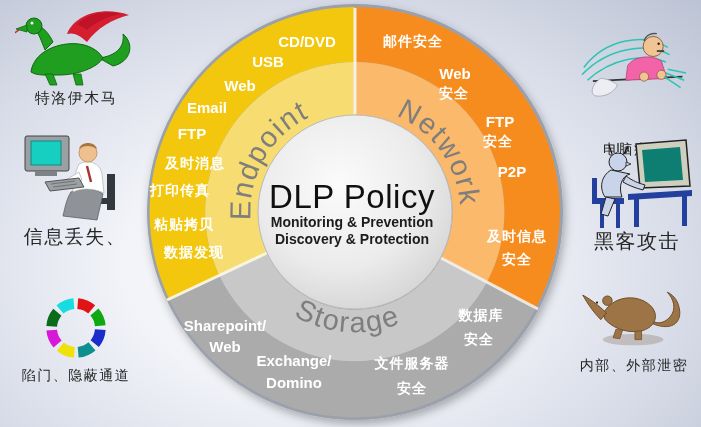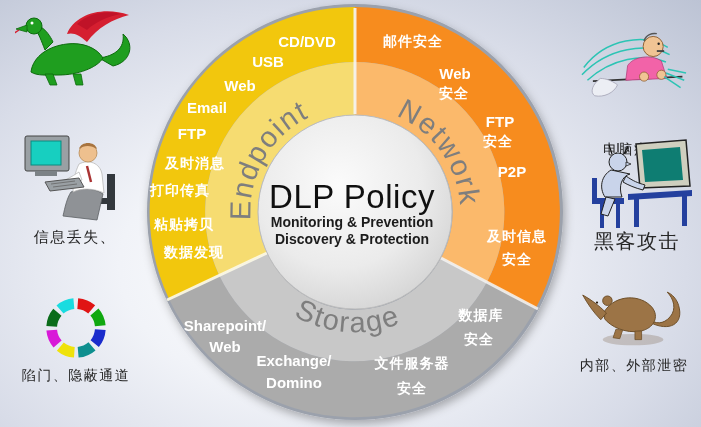--- a/index.html
+++ b/index.html
@@ -112,39 +112,40 @@
       <path d="M84 56 C100 54 110 46 108 32 C120 42 116 60 98 64 Z" fill="#1f9e1f" stroke="#0d6b0d" stroke-width="1"></path>
       <path d="M16 70 C18 54 34 44 52 42 C68 40 82 46 88 56 C82 66 62 73 44 73 C32 73 22 74 16 70 Z" fill="#1f9e1f" stroke="#0d6b0d" stroke-width="1"></path>
       <path d="M30 48 C26 38 24 32 20 27 L14 23 C22 20 32 27 38 40 Z" fill="#1f9e1f" stroke="#0d6b0d" stroke-width="1"></path>
       <circle cx="19" cy="24" r="8" fill="#1f9e1f" stroke="#0d6b0d" stroke-width="1"></circle>
       <path d="M12 23 L1 27 L12 30 Z" fill="#1f9e1f" stroke="#0d6b0d" stroke-width="0.8"></path>
       <path d="M4 28 L-2 32" stroke="#d51f30" stroke-width="1.5"></path>
       <circle cx="17" cy="21" r="1.5" fill="#ffffff"></circle>
       <path d="M30 72 l5 11 l7 0 l-4 -11 Z" fill="#1f9e1f" stroke="#0d6b0d" stroke-width="0.8"></path>
       <path d="M58 72 l3 11 l7 0 l-2 -11 Z" fill="#1f9e1f" stroke="#0d6b0d" stroke-width="0.8"></path>
     </svg>
+    <div class="card-label" style="font-size:15px;">特洛伊木马</div>
   </div>
 
   <div class="card" style="left:10px;top:130px;width:130px;">
     <svg width="104" height="97" viewBox="0 0 104 97">
       <rect x="84" y="44" width="8" height="36" fill="#33383d"></rect>
       <rect x="60" y="68" width="30" height="6" fill="#33383d"></rect>
       <path d="M48 62 C60 57 74 59 80 64 L74 90 L40 86 C42 77 44 68 48 62 Z" fill="#8f9296" stroke="#5c5f63" stroke-width="0.8"></path>
       <path d="M56 34 C66 29 77 33 79 44 L81 63 C70 58 58 58 50 62 C50 52 52 42 56 34 Z" fill="#ffffff" stroke="#b9b9b9" stroke-width="0.8"></path>
       <path d="M64 36 L68 52" stroke="#a33" stroke-width="2.4"></path>
       <circle cx="65" cy="23" r="9" fill="#eec08e" stroke="#b98c55" stroke-width="0.8"></circle>
       <path d="M56 19 C58 11 72 11 74 19 C68 15 61 15 56 19 Z" fill="#a8743f"></path>
       <path d="M56 42 C48 47 42 51 34 53 L37 60 C46 57 54 53 59 50 Z" fill="#ffffff" stroke="#b9b9b9" stroke-width="0.8"></path>
       <rect x="2" y="6" width="44" height="35" rx="2" fill="#9aa0a4" stroke="#444" stroke-width="1"></rect>
       <rect x="8" y="11" width="30" height="24" fill="#17cfc0" stroke="#0a8a80" stroke-width="1"></rect>
       <rect x="12" y="41" width="22" height="5" fill="#7c8286"></rect>
       <path d="M22 52 L56 48 L61 57 L27 61 Z" fill="#9aa0a4" stroke="#555" stroke-width="1"></path>
       <path d="M28 54 L52 51 M30 57 L54 54" stroke="#666" stroke-width="0.8"></path>
     </svg>
-    <div class="card-label" style="font-size:15px;">
+    <div class="card-label" style="font-size:19px;">
       <div>信息丢失、</div>
     </div>
   </div>
 
   <div class="card" style="left:14px;top:288px;width:124px;">
     <svg width="80" height="78" viewBox="0 0 80 80">
       <g fill="none" stroke-width="11" stroke-linecap="butt">
         <path d="M41.8 16 A25 25 0 0 1 56.1 21.9" stroke="#e01414"></path>
         <path d="M58.9 24.6 A25 25 0 0 1 64.9 38.8" stroke="#10a810"></path>
         <path d="M64.9 42.8 A25 25 0 0 1 59.2 57.1" stroke="#1a2ccc"></path>

